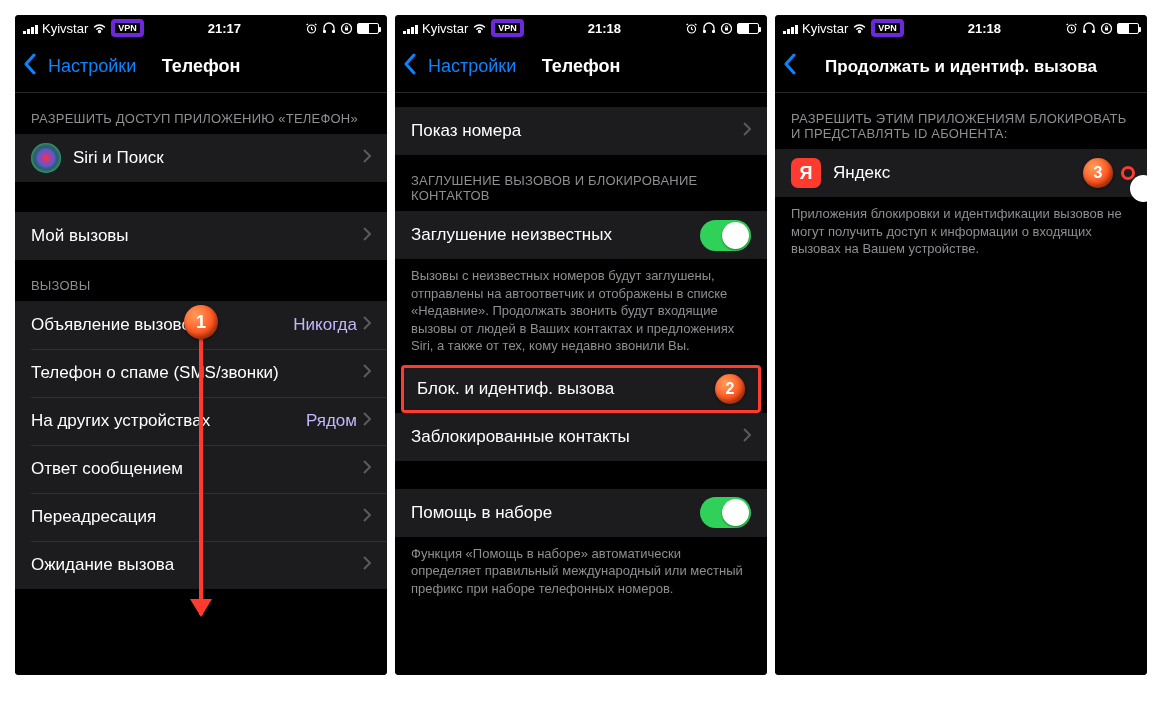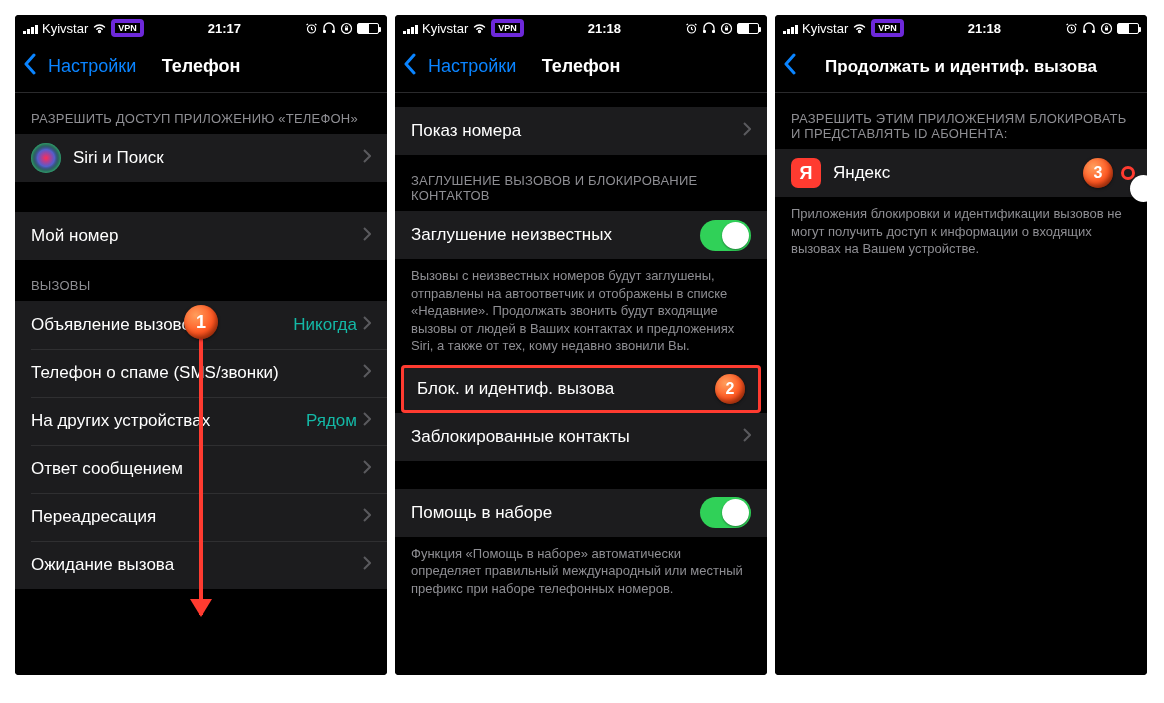--- a/index.html
+++ b/index.html
@@ -75,21 +75,21 @@
     min-height:48px;
     display:flex; align-items:center;
     padding: 8px 16px;
     position:relative;
   }
   .row + .row::before {
     content:""; position:absolute; top:0; left:16px; right:0;
     height:0.5px; background:#2f2f31;
   }
   .row .label { flex:1; font-size:17px; color:#fff; }
-  .row .value { font-size:17px; color:#14b8a6; margin-right:6px; }
+  .row .value { font-size:17px; color:#c4b5fd; margin-right:6px; }
   .row .app-icon {
     width:30px; height:30px; border-radius:7px;
     background:#ff3b30; color:#fff; font-weight:700; font-size:18px;
     display:flex; align-items:center; justify-content:center;
     margin-right:12px;
   }
   .chev svg { stroke:#5a5a5e; }
   .siri-icon {
     width:30px;height:30px;border-radius:15px;
     background: radial-gradient(circle at 50% 50%, #ff2d55 0%, #5856d6 40%, #000 70%);
@@ -212,21 +212,21 @@
     <div class="row">
       <span class="siri-icon"></span>
       <span class="label">Siri и Поиск</span>
       <span class="chev"><svg width="8" height="14" viewBox="0 0 8 14">
             <path d="M1 1l6 6-6 6" fill="none" stroke-width="2"></path>
           </svg></span>
     </div>
 
     <div style="height:30px"></div>
     <div class="row">
-      <span class="label">Мой номер</span>
+      <span class="label">Мой вызовы</span>
       <span class="chev"><svg width="8" height="14" viewBox="0 0 8 14">
             <path d="M1 1l6 6-6 6" fill="none" stroke-width="2"></path>
           </svg></span>
     </div>
 
     <div class="group-header">ВЫЗОВЫ</div>
     <div class="row">
       <span class="label">Объявление вызовов</span>
       <span class="value">Никогда</span>
       <span class="chev"><svg width="8" height="14" viewBox="0 0 8 14">

